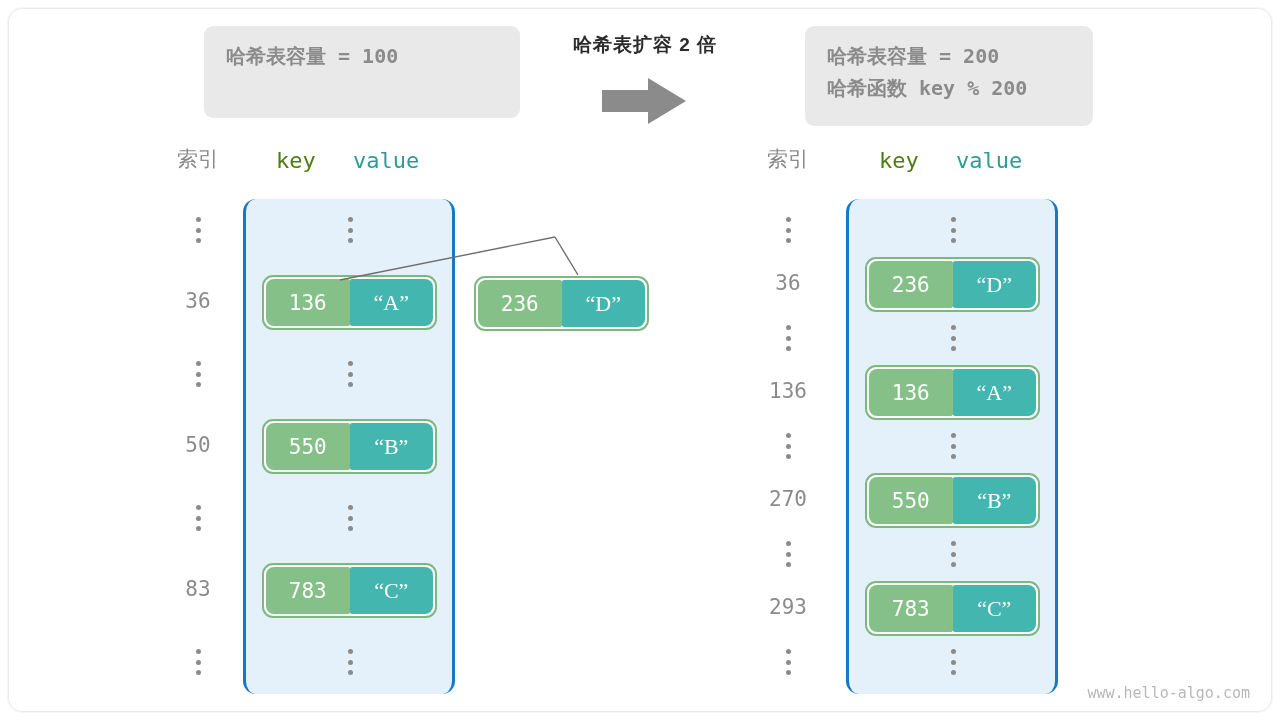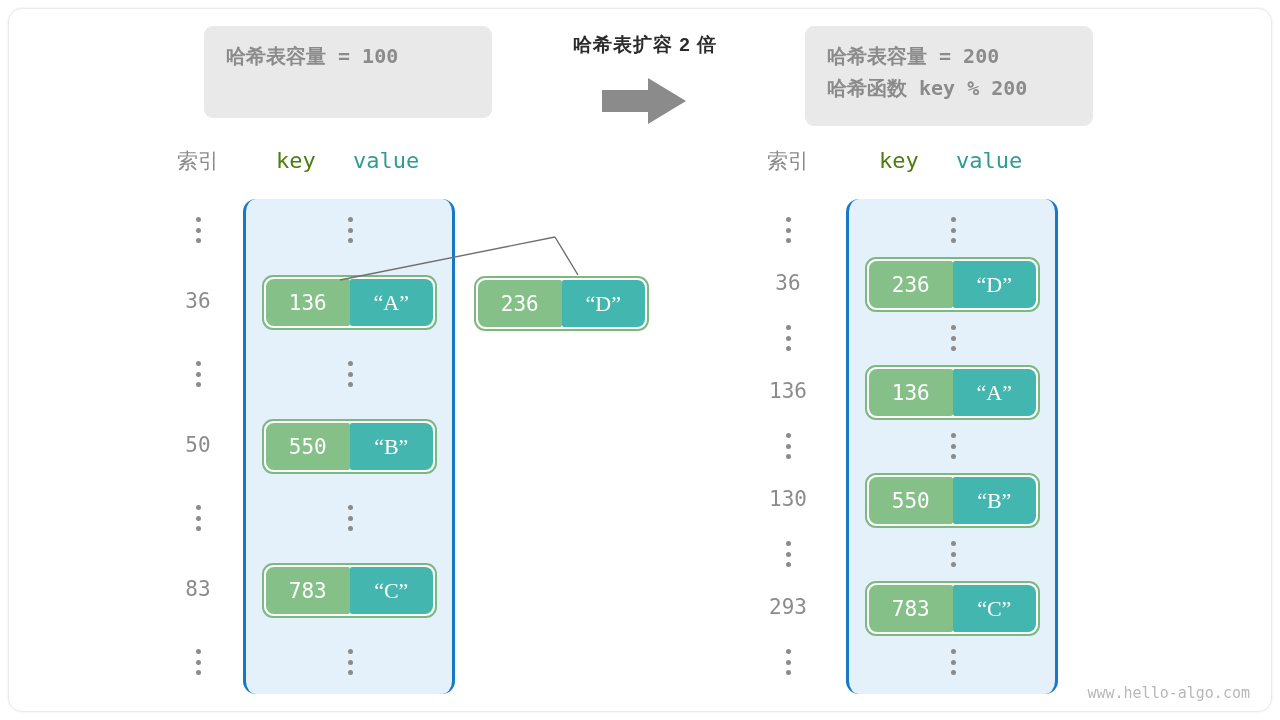--- a/index.html
+++ b/index.html
@@ -43,21 +43,21 @@
     box-sizing: border-box;
   }
   .info-line {
     font-family: "DejaVu Sans Mono", "Liberation Mono", monospace;
     font-size: 20px;
     color: #8b8b8b;
     line-height: 32px;
     white-space: pre;
     font-weight: bold;
   }
-  #info-left  { left: 204px; top: 26px; width: 288px; height: 92px; }
+  #info-left  { left: 204px; top: 26px; width: 316px; height: 92px; }
   #info-right { left: 805px; top: 26px; width: 288px; height: 100px; }
 
   
   .transform-caption {
     position: absolute;
     left: 520px;
     top: 32px;
     width: 250px;
     text-align: center;
     font-size: 19px;
@@ -75,21 +75,21 @@
 
   
   .col-header {
     position: absolute;
     height: 30px;
     font-family: "DejaVu Sans Mono", "Liberation Mono", monospace;
     font-size: 22px;
     line-height: 30px;
     white-space: pre;
   }
-  .hdr-index { color: #8b8b8b; font-family: Liberation Sans, sans-serif; font-size: 21px;}
+  .hdr-index { color: #8b8b8b; font-family: Liberation Mono, monospace; font-size: 21px;}
   .hdr-key   { color: #4d7c0f; }
   .hdr-value { color: #2f9b95; }
 
   
   .table-box {
     position: absolute;
     background: #e4f0fa;
     border-left: 3px solid #1878c8;
     border-right: 3px solid #1878c8;
     border-radius: 13px;
@@ -316,21 +316,21 @@
       <div class="vdots" style="left: 778px; top: 433px;">
         <i></i>
         <i></i>
         <i></i>
       </div>
       <div class="vdots" style="left: 943px; top: 433px;">
         <i></i>
         <i></i>
         <i></i>
       </div>
-      <div class="index-label" style="left: 748px; top: 487px;">130</div>
+      <div class="index-label" style="left: 748px; top: 487px;">270</div>
       <div class="kv-pair" style="left: 865px; top: 473px;">
         <div class="kv-key">550</div>
         <div class="kv-val">“B”</div>
       </div>
       <div class="vdots" style="left: 778px; top: 541px;">
         <i></i>
         <i></i>
         <i></i>
       </div>
       <div class="vdots" style="left: 943px; top: 541px;">

